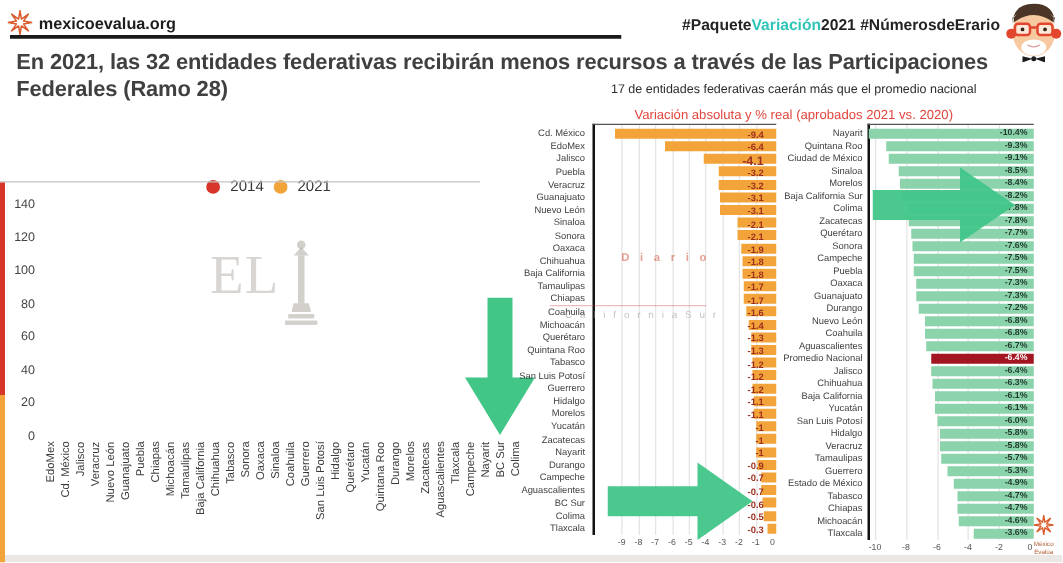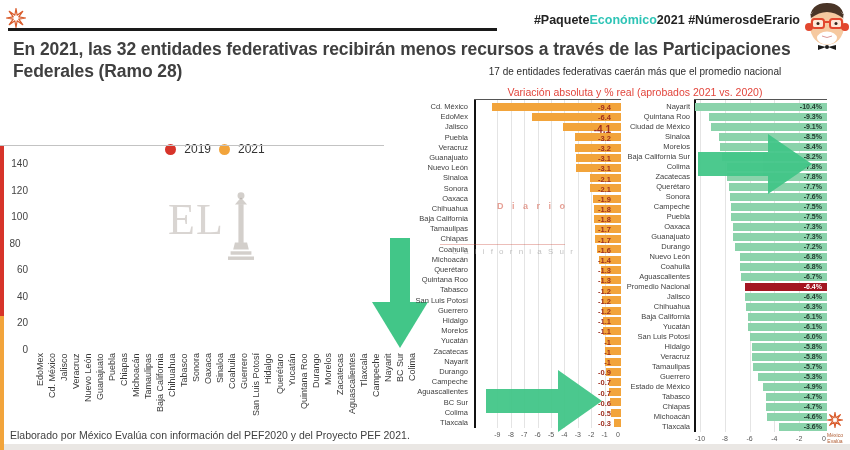--- a/index.html
+++ b/index.html
@@ -53,24 +53,25 @@
   #bottom-strip{left:0;top:444px;width:850px;height:6px;background:#d8d4cd;opacity:0.55;}
 </style>
 </head>
 <body>
 <div id="stage">
 
   <div class="abs" id="brand">
     <svg width="20" height="20" viewBox="0 0 20 20">
       <path d="M12.77 8.85 L19.5 10 L12.77 11.15 L16.72 16.72 L11.15 12.77 L10 19.5 L8.85 12.77 L3.28 16.72 L7.23 11.15 L0.5 10 L7.23 8.85 L3.28 3.28 L8.85 7.23 L10 0.5 L11.15 7.23 L16.72 3.28 Z" fill="none" stroke="#d95b2b" stroke-width="1.2" stroke-linejoin="round"></path>
     </svg>
+    <span id="brand-text">mexicoevalua.org</span>
   </div>
   <div class="abs" id="brand-rule"></div>
   <div class="abs" id="hashtags">
-    <span>#Paquete</span><span class="teal">Económico</span><span>2021</span>
+    <span>#Paquete</span><span class="teal">Variación</span><span>2021</span>
     <span>#NúmerosdeErario</span>
   </div>
   <svg class="abs" style="left:804px;top:0px;z-index:12" width="46" height="50" viewBox="0 0 46 50">
     <path d="M6 20 Q6 3 23 3 Q40 3 40 20 L40 14 Q32 8 23 8 Q14 8 6 14 Z" fill="#4a3527"></path>
     <ellipse cx="23" cy="26" rx="17" ry="19" fill="#f6c9a0"></ellipse>
     <path d="M7 14 Q14 6 23 6 Q32 6 39 14 L39 18 Q31 12 23 12 Q15 12 7 18 Z" fill="#4a3527"></path>
     <circle cx="5" cy="27" r="4" fill="#e2472e"></circle>
       <circle cx="41" cy="27" r="4" fill="#e2472e"></circle>
     <rect x="8" y="19" width="12" height="9" rx="2.5" fill="#fde8d8" stroke="#e2472e" stroke-width="2"></rect>
     <rect x="26" y="19" width="12" height="9" rx="2.5" fill="#fde8d8" stroke="#e2472e" stroke-width="2"></rect>
@@ -86,31 +87,31 @@
 
   <div class="abs" id="main-title">
     <span>En 2021, las 32 entidades federativas recibirán menos recursos a través de las Participaciones</span><br>
     <span>Federales (Ramo 28)</span>
   </div>
   <div class="abs" id="right-title">17 de entidades federativas caerán más que el promedio nacional</div>
   <div class="abs" id="right-subtitle">Variación absoluta y % real (aprobados 2021 vs. 2020)</div>
 
   <div class="abs" id="legend">
     <span class="dot" id="dot2020" style="background: rgb(215, 52, 42);"></span>
-    <span>2019</span>
+    <span>2014</span>
     <span class="dot" id="dot2021" style="background: rgb(242, 164, 59);"></span>
     <span>2021</span>
   </div>
 
   <div class="abs" id="left-chart">
       <div class="tickY" style="left: 2px; top: 199px;">0</div>
       <div class="tickY" style="left: 2px; top: 172.429px;">20</div>
       <div class="tickY" style="left: 2px; top: 145.857px;">40</div>
       <div class="tickY" style="left: 2px; top: 119.286px;">60</div>
-      <div class="tickY" style="left: 2px; top: 92.7143px; text-align: center;">80</div>
+      <div class="tickY" style="left: 2px; top: 92.7143px;">80</div>
       <div class="tickY" style="left: 2px; top: 66.1429px;">100</div>
       <div class="tickY" style="left: 2px; top: 39.5714px;">120</div>
       <div class="tickY" style="left: 2px; top: 13px;">140</div>
       <div style="left: 34px; top: 204px; width: 384px; height: 1px; background: rgb(195, 195, 195);"></div>
       <div style="left: 37px; top: 33.9429px; width: 4px; height: 170.057px; background: rgb(215, 52, 42); z-index: 1;"></div>
       <div style="left: 42px; top: 43.2429px; width: 4px; height: 160.757px; background: rgb(242, 164, 59); z-index: 1;"></div>
       <div class="vlab" style="left: 35px; top: 208px; height: 80px; width: 11px;">EdoMex</div>
       <div class="vlab" style="left: 47px; top: 208px; height: 80px; width: 11px;">Cd. México</div>
       <div class="vlab" style="left: 59px; top: 208px; height: 80px; width: 11px;">Jalisco</div>
       <div class="vlab" style="left: 71px; top: 208px; height: 80px; width: 11px;">Veracruz</div>
@@ -406,21 +407,20 @@
         <polygon points="72,0 72,62 116,31"></polygon>
       </g>
   </svg>
   <svg class="arrow" id="arrow-right" width="118" height="60">
     <g fill="#42c688" opacity="0.95">
         <rect x="0" y="18" width="72" height="24"></rect>
         <polygon points="70,0 70,60 114,30"></polygon>
       </g>
   </svg>
 
-  <div class="abs" id="footer">Elaborado por México Evalúa con información del PEF2020  y del Proyecto PEF 2021.</div>
   <div class="abs" id="mini-logo">
     <svg width="16" height="16" viewBox="0 0 20 20">
       <path d="M12.77 8.85 L19.5 10 L12.77 11.15 L16.72 16.72 L11.15 12.77 L10 19.5 L8.85 12.77 L3.28 16.72 L7.23 11.15 L0.5 10 L7.23 8.85 L3.28 3.28 L8.85 7.23 L10 0.5 L11.15 7.23 L16.72 3.28 Z" fill="none" stroke="#d95b2b" stroke-width="1.4" stroke-linejoin="round"></path>
     </svg>
     <div class="t">México Evalúa</div>
   </div>
   <div class="abs" id="bottom-strip"></div>
 </div>
 
 </body></html>

